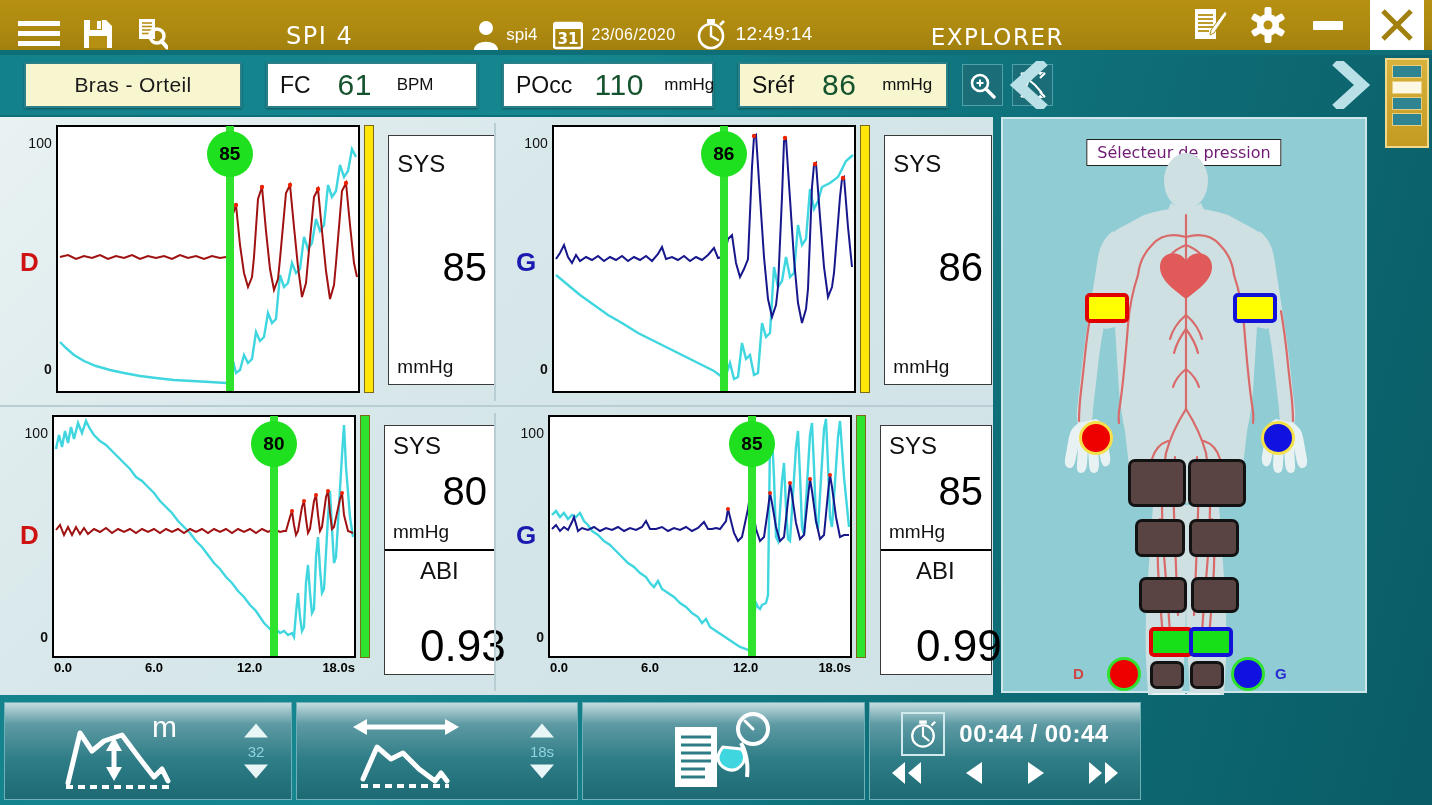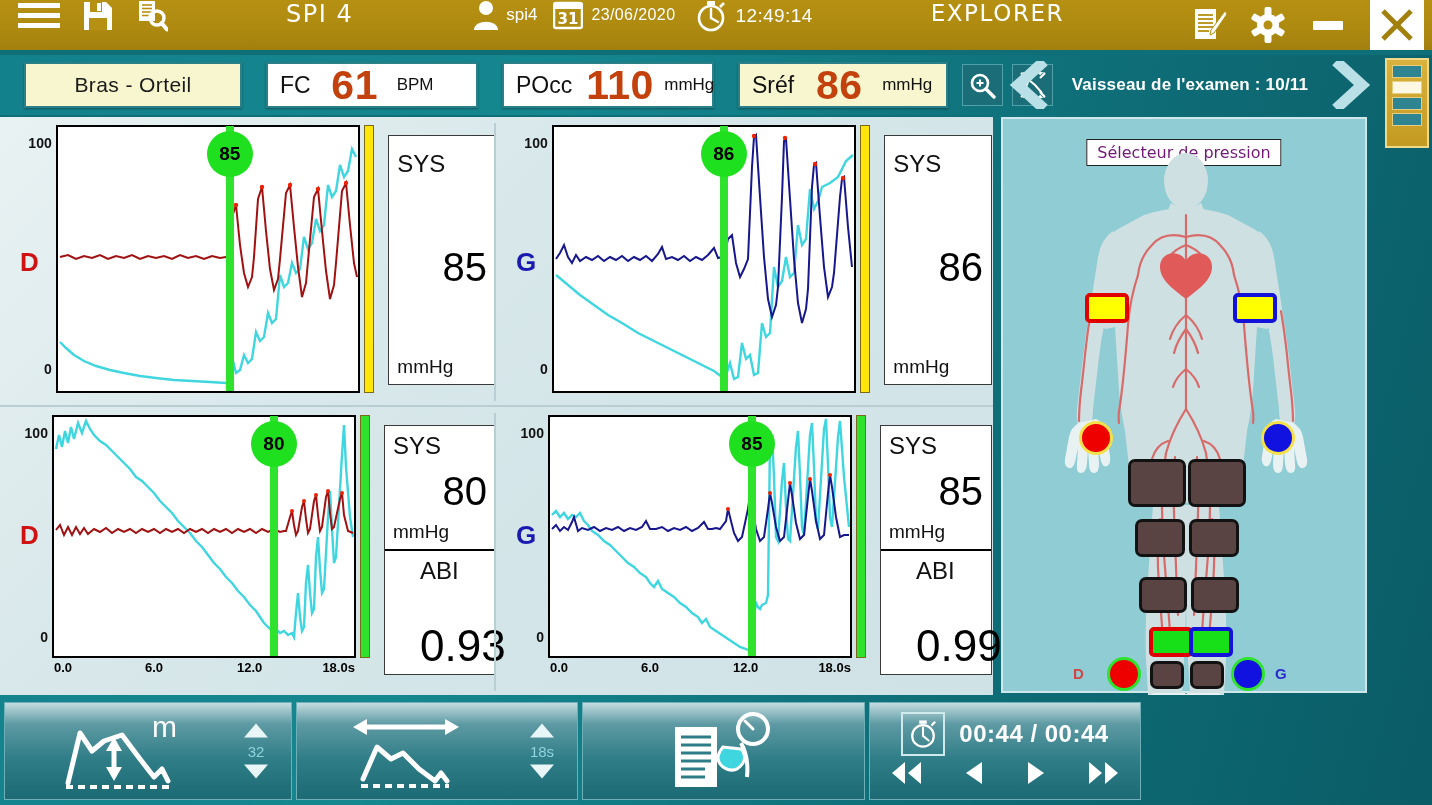--- a/index.html
+++ b/index.html
@@ -15,21 +15,21 @@
     position: relative;
     width: 1432px; height: 805px;
     background: linear-gradient(105deg, #13818c 0%, #15878f 35%, #0e6d77 70%, #0a5c66 100%);
   }
 
   
   .topbar {
     position: absolute; left: 0; top: 0;
     width: 1432px; height: 50px;
     background: linear-gradient(180deg, #b59012 0%, #ae8a10 55%, #a2800e 100%);
-    display: flex; align-items: flex-start;
+    display: flex; align-items: flex-end;
   }
   .topbar-underline {
     position: absolute; left: 0; top: 50px;
     width: 1432px; height: 5px;
     background: #0f6f78;
   }
   .tb-icons-left { display: flex; align-items: center; gap: 22px; padding-left: 18px; }
   .tb-icon { cursor: pointer; display: block; }
   .tb-title {
     color: #ffffff; font-size: 24px; letter-spacing: 1.5px;
@@ -62,21 +62,21 @@
   }
   .mfield {
     height: 46px; margin-left: 24px;
     border: 2px solid #2b7f88;
     display: flex; align-items: center;
     background: #ffffff;
     box-shadow: 0 1px 2px rgba(0,0,0,.35);
   }
   .mfield.cream { background: #f8f6cf; }
   .mfield .lab { font-size: 23px; color: #111; padding: 0 6px 0 12px; }
-  .mfield .val { font-size: 41px; color: #c2410c; font-weight: 700; padding: 0 8px; letter-spacing: .5px; }
+  .mfield .val { font-size: 30px; color: #14532d; font-weight: 400; padding: 0 8px; letter-spacing: .5px; }
   .mfield .unit { font-size: 17px; color: #111; padding: 0 12px 0 4px; }
   .mfield-mode { width: 218px; justify-content: center; }
   .mfield-mode .txt { font-size: 21px; color: #1a1a1a; letter-spacing: .4px; }
   .mfield-fc { width: 212px; }
   .mfield-fc .val { min-width: 76px; text-align: center; }
   .mfield-pocc { width: 212px; }
   .mfield-pocc .val { min-width: 82px; text-align: center; }
   .mfield-sref { width: 210px; }
   .mfield-sref .val { min-width: 78px; text-align: center; }
 
@@ -119,21 +119,21 @@
     width: 496px; height: 290px; position: relative;
     display: flex; align-items: stretch;
   }
   .cell.divider::after {
     content: ''; position: absolute; right: 0; top: 6px; bottom: 6px;
     width: 2px; background: #b9ced3;
   }
   .yaxis-zone { width: 58px; position: relative; }
   .yaxis-zone .ytop {
     position: absolute; right: 4px; top: 18px; font-size: 14px;
-    font-weight: bold; color: #111;
+    font-weight: normal; color: #111;
   }
   .yaxis-zone .ybot {
     position: absolute; right: 4px; bottom: 30px; font-size: 14px;
     font-weight: bold; color: #111;
   }
   .yaxis-zone .side-letter {
     position: absolute; left: 20px; top: 50%; transform: translateY(-50%);
     font-size: 26px; font-weight: bold;
   }
   .side-letter.d { color: #cf1313; }
@@ -403,21 +403,20 @@
             <line x1="26" y1="26" x2="21" y2="21"></line>
         </g>
       </svg>
     </div>
   </div>
 
   <div class="navgroup">
     <svg class="navchev" width="42" height="48" viewBox="0 0 42 48">
       <polyline points="32,4 10,24 32,44" fill="none" stroke="#b9e0e6" stroke-width="11" stroke-linecap="square"></polyline>
     </svg>
-    <span class="navlabel">Vaisseau de l'examen : 10/11</span>
     <svg class="navchev" width="42" height="48" viewBox="0 0 42 48">
       <polyline points="10,4 32,24 10,44" fill="none" stroke="#b9e0e6" stroke-width="11" stroke-linecap="square"></polyline>
     </svg>
   </div>
 
   <div class="sidewidget">
     <div class="sw-bar"></div>
     <div class="sw-bar light"></div>
     <div class="sw-bar"></div>
     <div class="sw-bar"></div>

